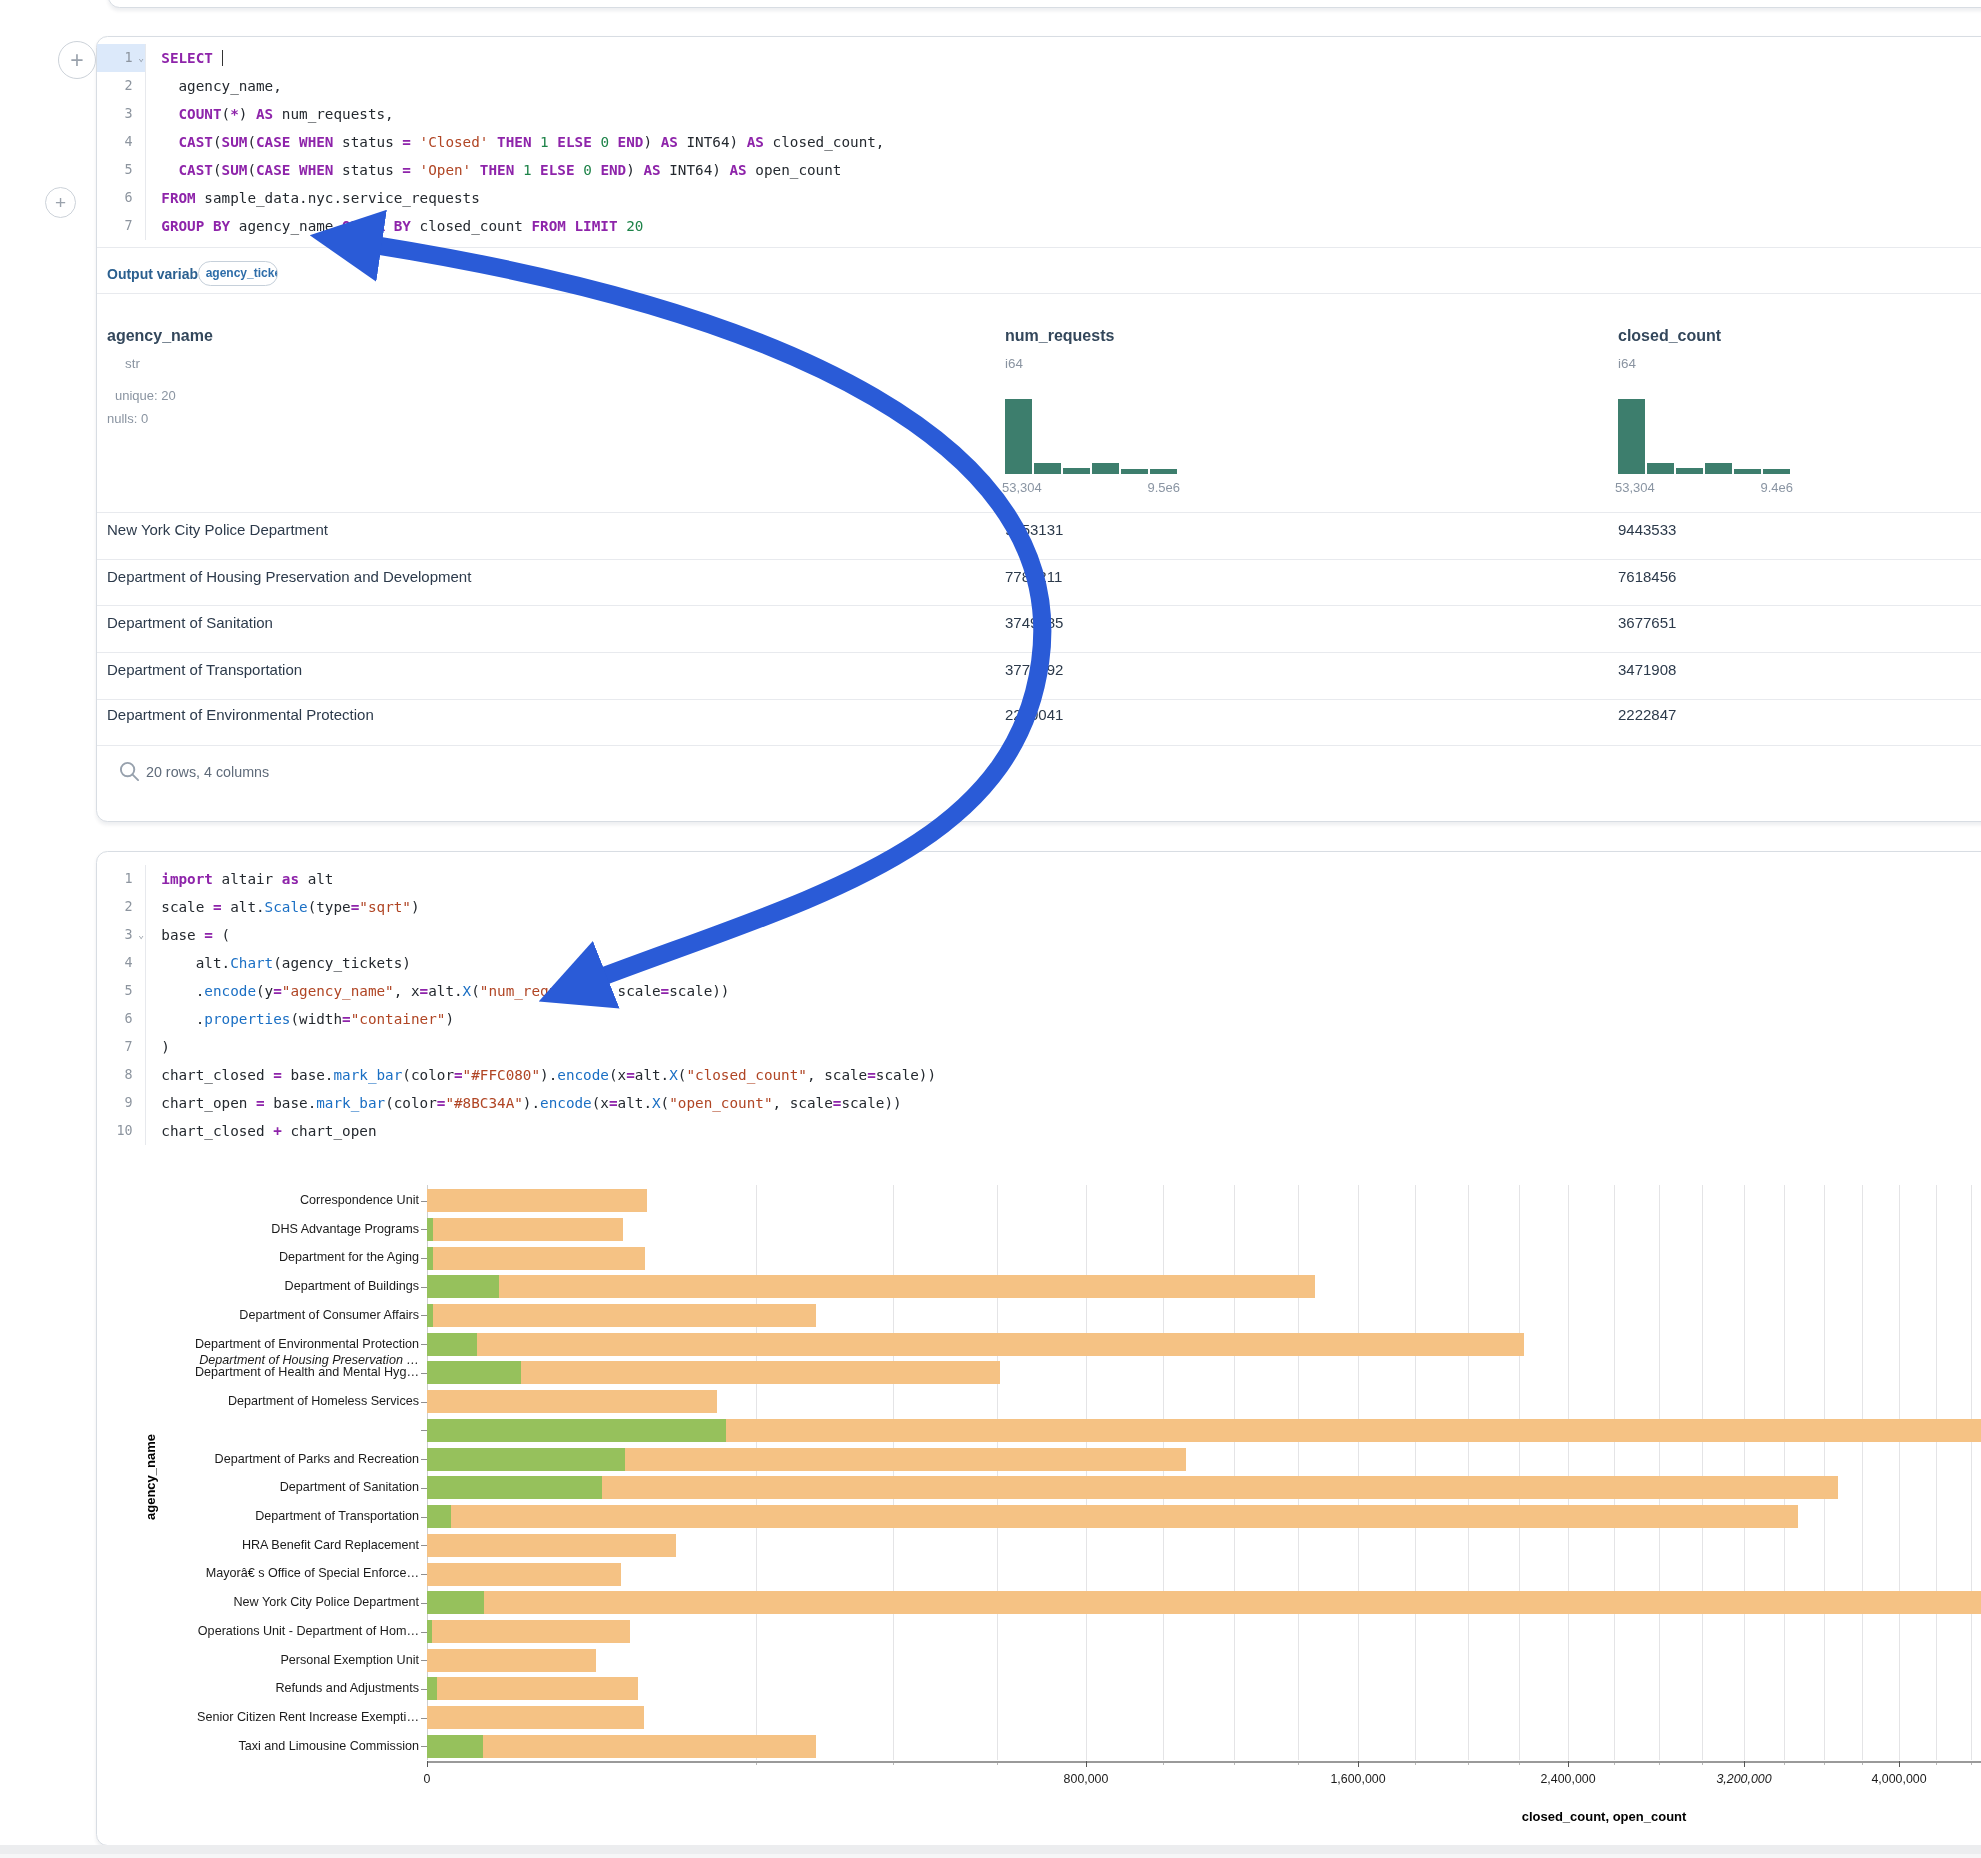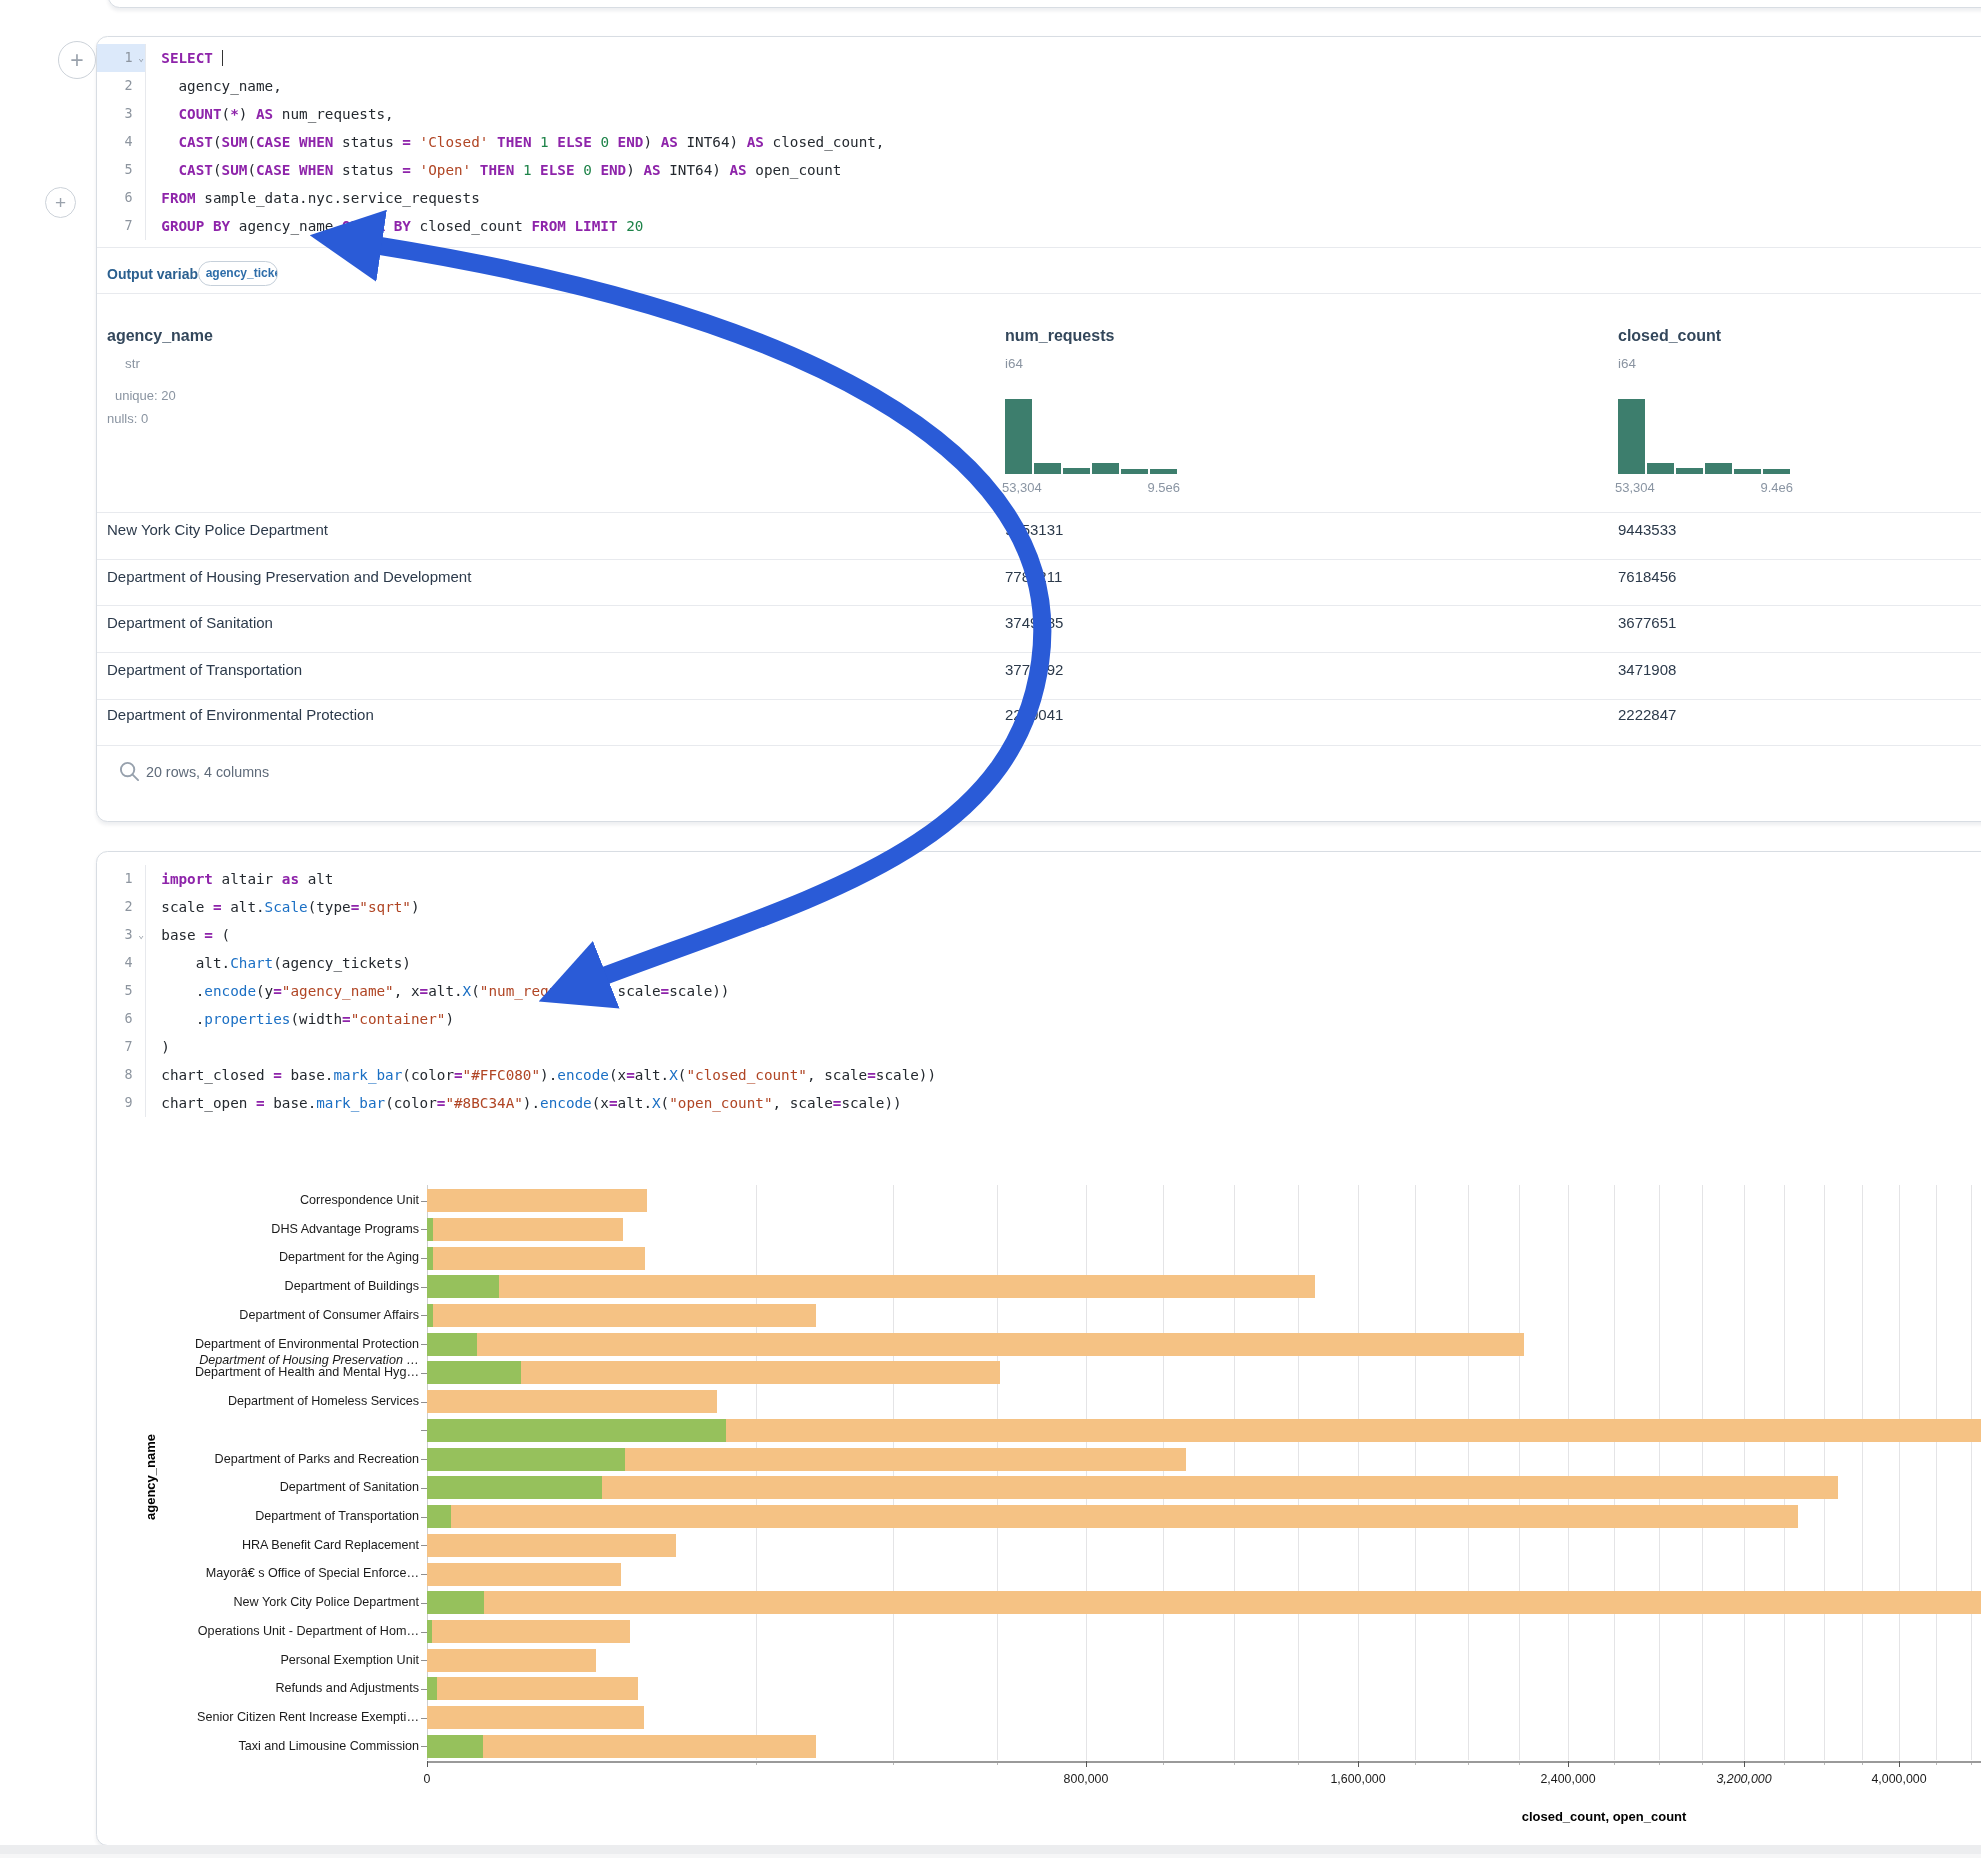--- a/index.html
+++ b/index.html
@@ -192,20 +192,24 @@
         <div class="ln">7</div>
         <div class="cl"><span class="tk-p">)</span></div>
       </div>
       <div class="code-row">
         <div class="ln">8</div>
         <div class="cl"><span class="tk-p">chart_closed </span><span class="tk-k">=</span><span class="tk-p"> base.</span><span class="tk-b">mark_bar</span><span class="tk-p">(color</span><span class="tk-k">=</span><span class="tk-s">"#FFC080"</span><span class="tk-p">).</span><span class="tk-b">encode</span><span class="tk-p">(x</span><span class="tk-k">=</span><span class="tk-p">alt.</span><span class="tk-b">X</span><span class="tk-p">(</span><span class="tk-s">"closed_count"</span><span class="tk-p">, scale</span><span class="tk-k">=</span><span class="tk-p">scale))</span></div>
       </div>
       <div class="code-row">
         <div class="ln">9</div>
         <div class="cl"><span class="tk-p">chart_open </span><span class="tk-k">=</span><span class="tk-p"> base.</span><span class="tk-b">mark_bar</span><span class="tk-p">(color</span><span class="tk-k">=</span><span class="tk-s">"#8BC34A"</span><span class="tk-p">).</span><span class="tk-b">encode</span><span class="tk-p">(x</span><span class="tk-k">=</span><span class="tk-p">alt.</span><span class="tk-b">X</span><span class="tk-p">(</span><span class="tk-s">"open_count"</span><span class="tk-p">, scale</span><span class="tk-k">=</span><span class="tk-p">scale))</span></div>
+      </div>
+      <div class="code-row">
+        <div class="ln">10</div>
+        <div class="cl"><span class="tk-p">chart_closed </span><span class="tk-k">+</span><span class="tk-p"> chart_open</span></div>
       </div>
     </div>
 
   <div id="chart">
       <div class="grid" style="left:756px;top:1185px;height:575px;"></div>
       <div class="xtick" style="left:756px;top:1761px;height:3.8px;background:#b9b9b9;"></div>
       <div class="grid" style="left:893px;top:1185px;height:575px;"></div>
       <div class="xtick" style="left:893px;top:1761px;height:3.8px;background:#b9b9b9;"></div>
       <div class="grid" style="left:997px;top:1185px;height:575px;"></div>
       <div class="xtick" style="left:997px;top:1761px;height:3.8px;background:#b9b9b9;"></div>

